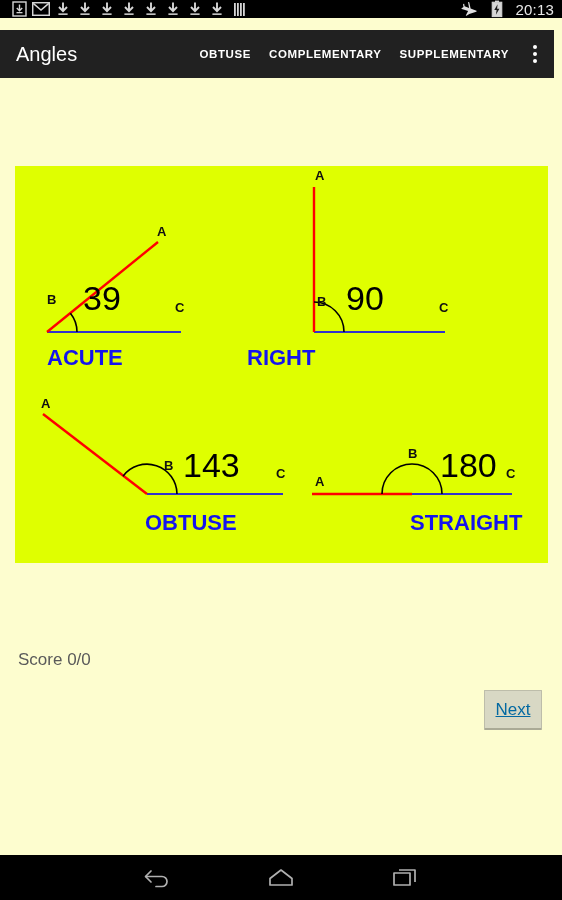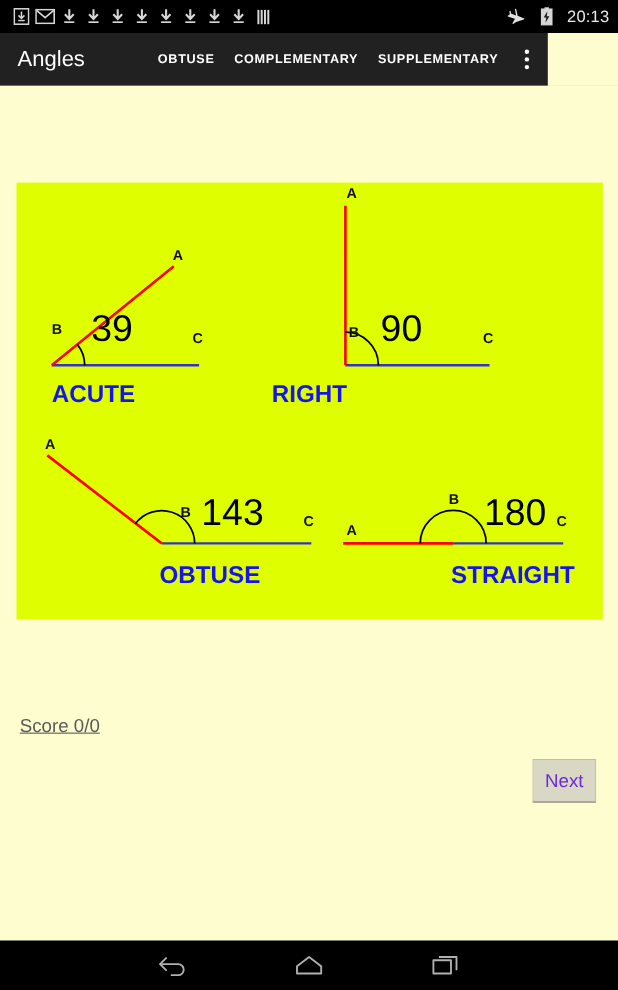--- a/index.html
+++ b/index.html
@@ -17,21 +17,21 @@
     height: 900px;
     overflow: hidden;
     background: #FDFDCF;
   }
 
   
   #status-bar {
     position: absolute;
     left: 0; top: 0;
     width: 562px;
-    height: 30px;
+    height: 18px;
     background: #000000;
     display: flex;
     align-items: center;
     box-sizing: border-box;
     padding: 0 8px 0 8px;
   }
   .status-left {
     display: flex;
     align-items: center;
     gap: 0px;
@@ -56,21 +56,21 @@
     font-size: 15px;
     letter-spacing: 0.2px;
     font-family: "Liberation Sans", sans-serif;
     padding-left: 1px;
   }
 
   
   #action-bar {
     position: absolute;
     left: 0; top: 30px;
-    width: 498px;
+    width: 554px;
     height: 48px;
     background: #212121;
     display: flex;
     align-items: center;
     box-sizing: border-box;
     justify-content: flex-end;
   }
   #app-title {
     color: #ffffff;
     font-size: 20px;
@@ -159,43 +159,43 @@
   .arc { stroke: #000000; stroke-width: 1.6; fill: none; }
 
   
   #score-text {
     position: absolute;
     left: 18px;
     top: 572px;         
     font-size: 17px;
     color: #5a5a5a;
     font-family: "Liberation Sans", sans-serif;
-    text-decoration: underline;
   }
 
   
   #next-button {
     position: absolute;
     left: 484px;
     top: 612px;         
     width: 58px;
     height: 40px;
     background: #d8d8c4;
     border: 1px solid #bdbdaa;
     border-bottom: 2px solid #aaaa96;
     border-radius: 1px;
-    color: #6d28d9;
+    color: #0369a1;
     font-size: 17px;
     font-family: "Liberation Sans", sans-serif;
     display: flex;
     align-items: center;
     justify-content: center;
     cursor: pointer;
     box-sizing: border-box;
     padding: 0;
+    text-decoration: underline;
   }
 
   
   #nav-bar {
     position: absolute;
     left: 0; top: 855px;
     width: 562px;
     height: 45px;
     background: #000000;
     display: flex;

